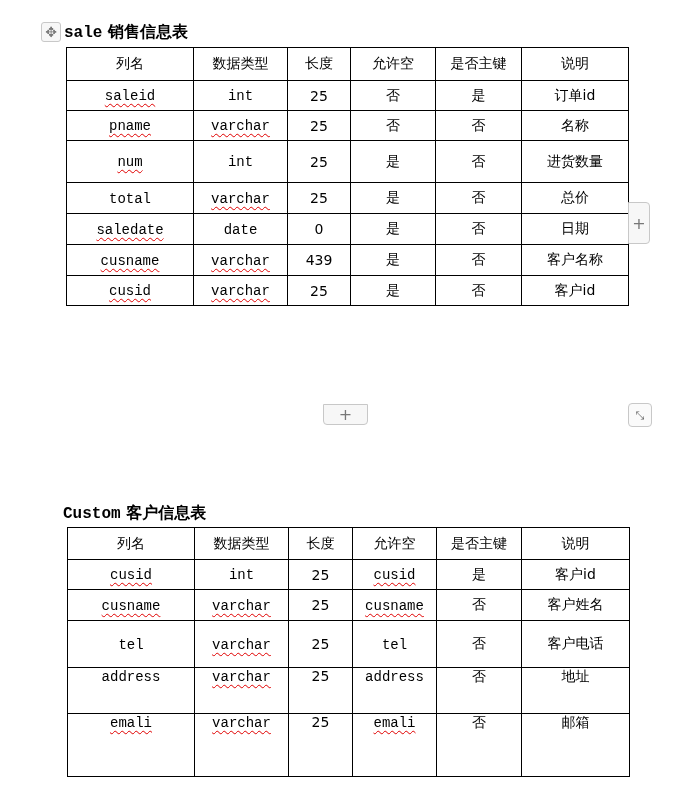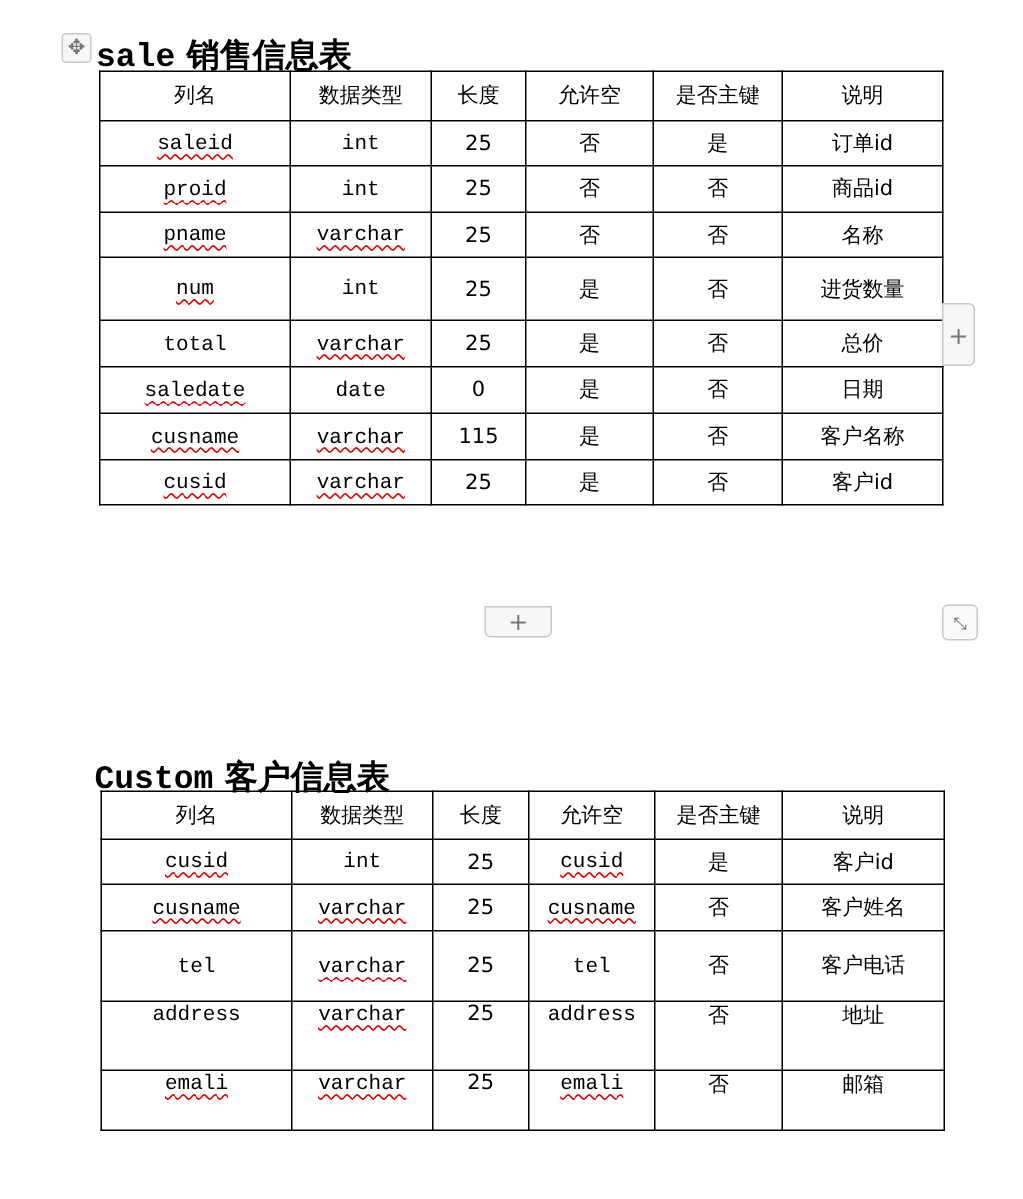--- a/index.html
+++ b/index.html
@@ -1,18 +1,18 @@
 <!DOCTYPE html>
 <html><head>
 <meta charset="utf-8">
 <style>
   html, body { margin: 0; padding: 0; background: #ffffff; }
   body { width: 682px; height: 799px; position: relative; overflow: hidden;
          font-family: "DejaVu Sans", sans-serif; color: #000; }
-  .title { position: absolute; font-size: 22px; font-weight: bold; white-space: nowrap; }
+  .title { position: absolute; font-size: 16px; font-weight: bold; white-space: nowrap; }
   .title .en { font-family: "Liberation Mono", "DejaVu Sans Mono", monospace; font-weight: bold; }
   .title .zh { font-family: "DejaVu Serif", serif; font-weight: bold; }
   table.t { position: absolute; border-collapse: collapse; table-layout: fixed; }
   table.t td { border: 1px solid #000; padding: 0; text-align: center; font-size: 14px; }
   td .mono { font-family: "Liberation Mono", "DejaVu Sans Mono", monospace; font-size: 14px; }
   td .cjk { font-family: "DejaVu Sans", sans-serif; font-size: 14px; }
   .squig { text-decoration: underline wavy #e00000; text-decoration-thickness: 1px; text-underline-offset: 3px; }
   td.top { vertical-align: top; padding-top: 4px; }
   td.mid-up { vertical-align: top; padding-top: 10px; }
   .move-handle { position: absolute; left: 41px; top: 22px; width: 20px; height: 20px;
@@ -65,28 +65,20 @@
 
   <tr style="height:30px">
     <td><span class="mono squig">saleid</span></td>
     <td><span class="mono">int</span></td>
     <td><span class="cjk">25</span></td>
     <td><span class="cjk">否</span></td>
     <td><span class="cjk">是</span></td>
     <td><span class="cjk">订单id</span></td>
   </tr>
 
-  <tr style="height:31px">
-    <td><span class="mono squig">proid</span></td>
-    <td><span class="mono">int</span></td>
-    <td><span class="cjk">25</span></td>
-    <td><span class="cjk">否</span></td>
-    <td><span class="cjk">否</span></td>
-    <td><span class="cjk">商品id</span></td>
-  </tr>
 
   <tr style="height:30px">
     <td><span class="mono squig">pname</span></td>
     <td><span class="mono squig">varchar</span></td>
     <td><span class="cjk">25</span></td>
     <td><span class="cjk">否</span></td>
     <td><span class="cjk">否</span></td>
     <td><span class="cjk">名称</span></td>
   </tr>
 
@@ -114,21 +106,21 @@
     <td><span class="mono">date</span></td>
     <td><span class="cjk">0</span></td>
     <td><span class="cjk">是</span></td>
     <td><span class="cjk">否</span></td>
     <td><span class="cjk">日期</span></td>
   </tr>
 
   <tr style="height:31px">
     <td><span class="mono squig">cusname</span></td>
     <td><span class="mono squig">varchar</span></td>
-    <td><span class="cjk">115</span></td>
+    <td><span class="cjk">439</span></td>
     <td><span class="cjk">是</span></td>
     <td><span class="cjk">否</span></td>
     <td><span class="cjk">客户名称</span></td>
   </tr>
 
   <tr style="height:30px">
     <td><span class="mono squig">cusid</span></td>
     <td><span class="mono squig">varchar</span></td>
     <td><span class="cjk">25</span></td>
     <td><span class="cjk">是</span></td>
@@ -203,21 +195,21 @@
 
   <tr style="height:46px">
     <td class="mid-up"><span class="mono">address</span></td>
     <td class="mid-up"><span class="mono squig">varchar</span></td>
     <td class="mid-up"><span class="cjk">25</span></td>
     <td class="mid-up"><span class="mono">address</span></td>
     <td class="mid-up"><span class="cjk">否</span></td>
     <td class="top"><span class="cjk">地址</span></td>
   </tr>
 
-  <tr style="height:40px">
+  <tr style="height:63px">
     <td class="mid-up"><span class="mono squig">emali</span></td>
     <td class="mid-up"><span class="mono squig">varchar</span></td>
     <td class="mid-up"><span class="cjk">25</span></td>
     <td class="mid-up"><span class="mono squig">emali</span></td>
     <td class="mid-up"><span class="cjk">否</span></td>
     <td class="top"><span class="cjk">邮箱</span></td>
   </tr>
 </tbody>
   </table>
 

